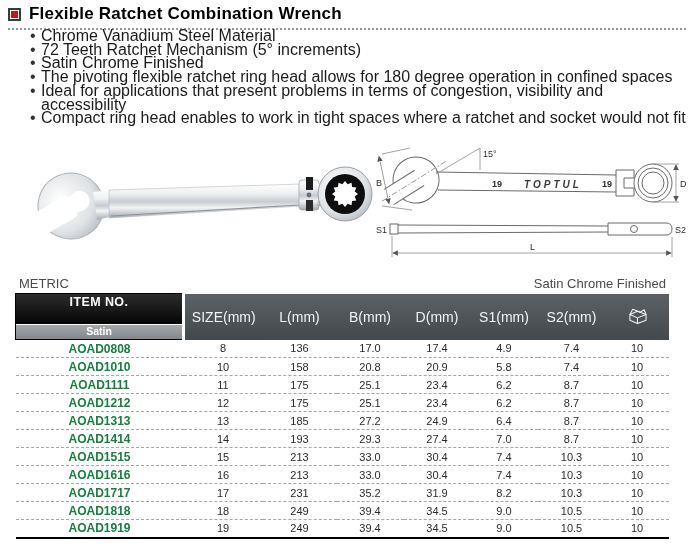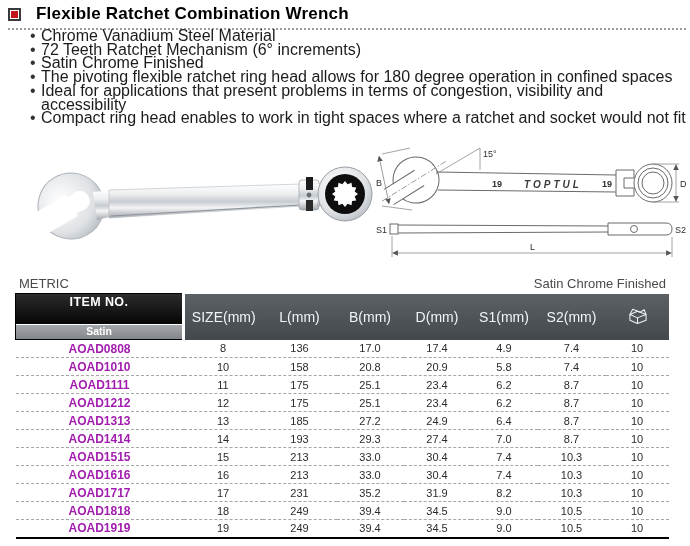--- a/index.html
+++ b/index.html
@@ -2,21 +2,21 @@
 <html><head>
 <meta charset="utf-8">
 <style>
   * { margin:0; padding:0; box-sizing:border-box; }
   html,body { background:#fff; }
   body { font-family:"Liberation Sans", sans-serif; }
   .sheet { position:relative; width:690px; height:546px; background:#fff; overflow:hidden; }
 
   
   .title-row { position:absolute; left:8px; top:4px; right:4px;
-    display:flex; align-items:center; gap:15px;
+    display:flex; align-items:center; gap:8px;
     border-bottom:2px dotted #9a9a9a; padding-bottom:4px;text-align:center; }
   .title-icon { width:13px; height:13px; border:2px solid #3a3a3a; background:#fff;
     display:flex; align-items:center; justify-content:center; flex:0 0 auto; }
   .title-icon .red { width:7px; height:7px; background:#c3161c; }
   .page-title { font-size:17px; font-weight:bold; color:#000; letter-spacing:0.2px; }
 
   
   .features { position:absolute; left:30px; top:29px; list-style:none; }
   .features li { font-size:16px; color:#1b1b1b; line-height:13.7px; position:relative; padding-left:11px; }
   .features li::before { content:"•"; position:absolute; left:0; top:0; color:#333; }
@@ -36,38 +36,38 @@
   table.spec { width:653px; border-collapse:collapse; table-layout:fixed; }
   .itemno-th { padding:0; border:1px solid #000; vertical-align:top; }
   .itemno-top { background:linear-gradient(#2c2c2c,#050505); color:#fff; font-weight:bold;
     font-size:12.5px; height:30px; line-height:17px; text-align:center; letter-spacing:0.4px; }
   .itemno-sub { background:linear-gradient(#a4a8ab,#83878b); color:#fff; font-weight:bold;
     font-size:10.5px; height:15px; line-height:12px; text-align:center; border-top:1px solid #fdfdfd; }
   th.col-head { background:linear-gradient(#5b6165,#43484c); color:#f2f3f4; font-weight:normal;
     font-size:14px; height:31px; text-align:center; }
   th.first-col-head { border-left:3px solid #fff; }
   td { text-align:center; font-size:11px; color:#2b2b2b; height:18px; border-bottom:1px dashed #a6a6a6; }
-  td.item-cell { font-weight:bold; font-size:12px; color:#a21caf; }
+  td.item-cell { font-weight:bold; font-size:12px; color:#15803d; }
   tbody tr:last-child td { border-bottom:2px solid #000; }
 </style>
 </head>
 <body>
 
 <div class="sheet">
 
   <div class="title-row">
     <span class="title-icon">
         <span class="red"></span>
       </span>
     <span class="page-title">Flexible Ratchet Combination Wrench</span>
   </div>
 
   <ul class="features">
     <li>Chrome Vanadium Steel Material</li>
-    <li>72 Teeth Ratchet Mechanism (6° increments)</li>
+    <li>72 Teeth Ratchet Mechanism (5° increments)</li>
     <li>Satin Chrome Finished</li>
     <li>The pivoting flexible ratchet ring head allows for 180 degree operation in confined spaces</li>
     <li>Ideal for applications that present problems in terms of congestion, visibility and accessibility</li>
     <li>Compact ring head enables to work in tight spaces where a ratchet and socket would not fit</li>
   </ul>
 
   <svg class="photo-box" width="370" height="112" viewBox="0 0 370 112">
     <defs>
       <linearGradient id="chromeV" x1="0" y1="0" x2="0" y2="1">
         <stop offset="0" stop-color="#ffffff"></stop>

